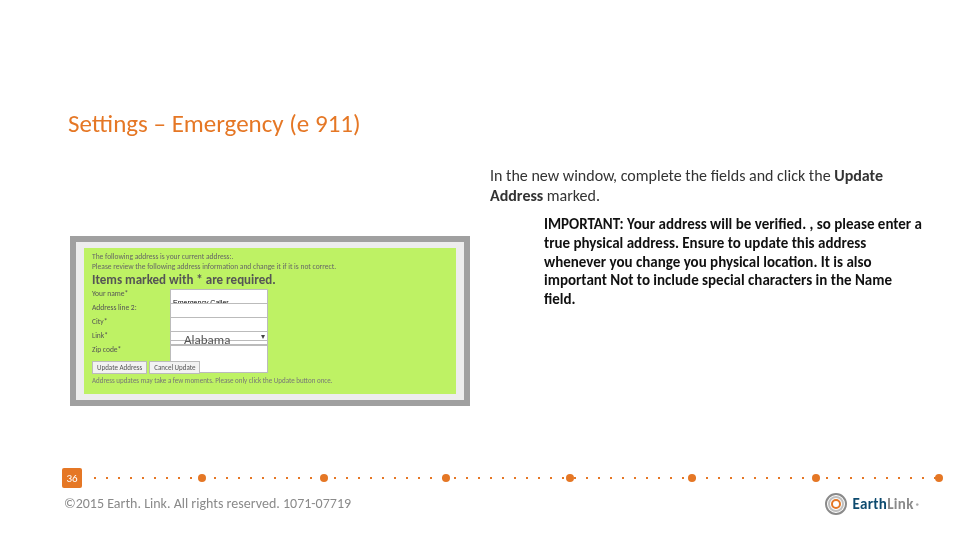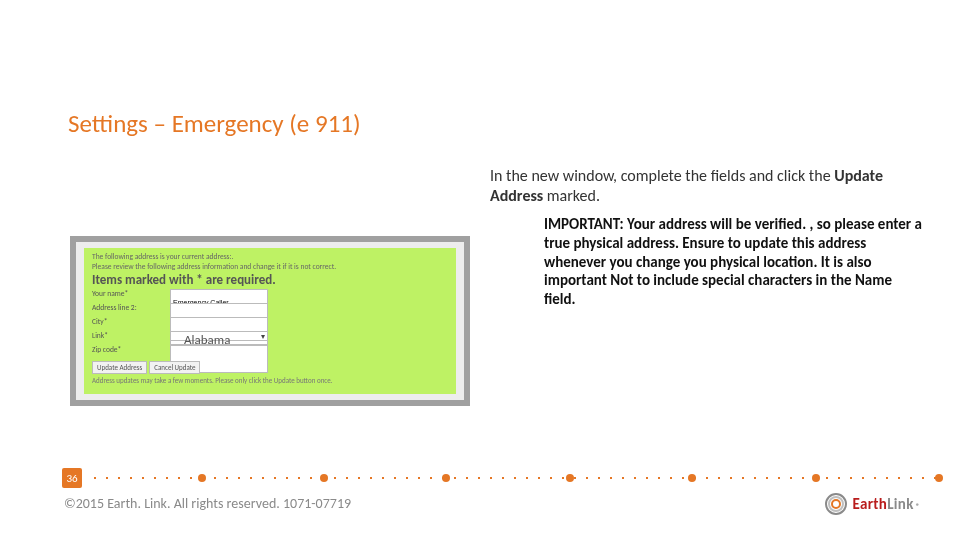--- a/index.html
+++ b/index.html
@@ -169,21 +169,21 @@
   }
   .ring.a{ width:22px;height:22px; left:0; top:0; border-color:#8a8a8a;}
   .ring.b{ width:16px;height:16px; left:3px; top:3px; border-color:#bfbfbf;}
   .ring.c{ width:10px;height:10px; left:6px; top:6px; border-color:#E57725;}
   .logo-text{
     font-size:15px;
     color:#8a8a8a;
     font-weight:600;
     letter-spacing:.3px;
   }
-  .logo-text .bold{ color:#b91c1c; font-weight:700;}
+  .logo-text .bold{ color:#0c4a6e; font-weight:700;}
   .reg{ font-size:8px; color:#8a8a8a; margin-left:2px;}
 </style>
 </head>
 <body>
 
 <div class="slide">
 
   <div class="title">Settings – Emergency (e 911)</div>
 
   <div class="instruction">

